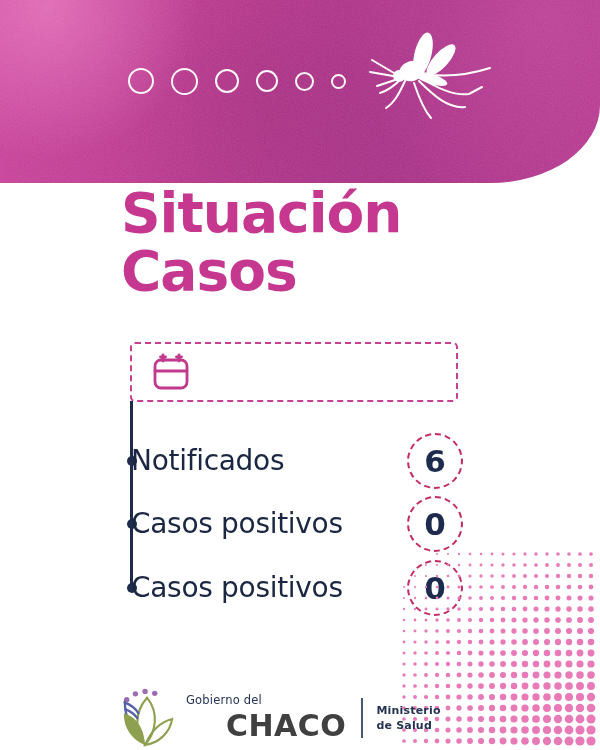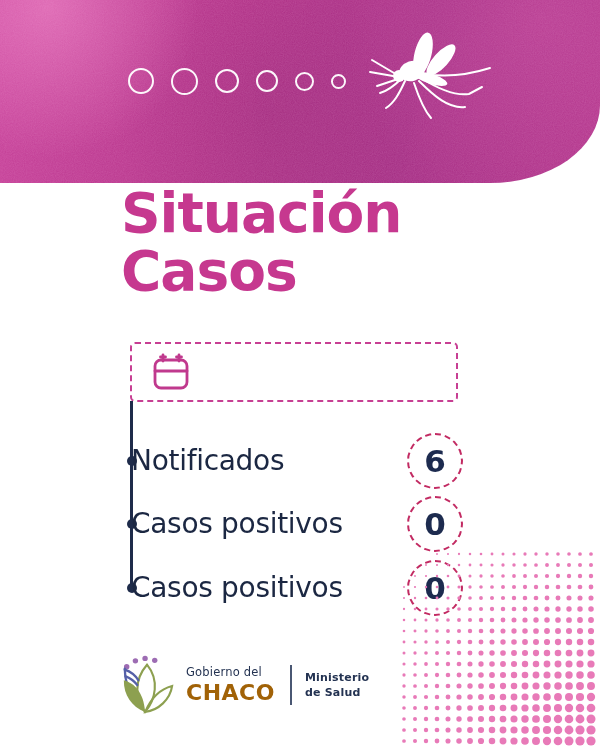--- a/index.html
+++ b/index.html
@@ -59,26 +59,26 @@
   }
   .stat-circle {
     position:absolute; left:407px; width:56px; height:56px; border-radius:50%;
     border:2.5px dashed #c22a62;
     display:flex; align-items:center; justify-content:center;
   }
   .stat-value { color:#1d2b4f; font-size:31px; font-weight:bold; }
 
   
   .footer {
-    position:absolute; left:118px; top:653px;
+    position:absolute; left:118px; top:686px;
     display:flex; align-items:center;
   }
   .gov-text { margin-left:10px; }
   .gov-small { color:#243352; font-size:11.5px; font-weight:500; letter-spacing:.2px; }
-  .gov-name  { color:#a16207; font-size:22px; font-weight:bold; letter-spacing:.5px; margin-top:1px; }
+  .gov-name  { color:#404040; font-size:30px; font-weight:bold; letter-spacing:.5px; margin-top:1px;margin-left:40px; }
   .footer-divider { width:2px; height:40px; background:#2a3a5a; opacity:.85; margin:0 13px 0 15px; }
   .ministry { color:#243352; font-size:11px; line-height:15.5px; font-weight:bold; letter-spacing:.2px; }
 
   
   .halftone { position:absolute; left:400px; top:550px; }
 </style>
 </head>
 <body>
 
 <div class="canvas">

